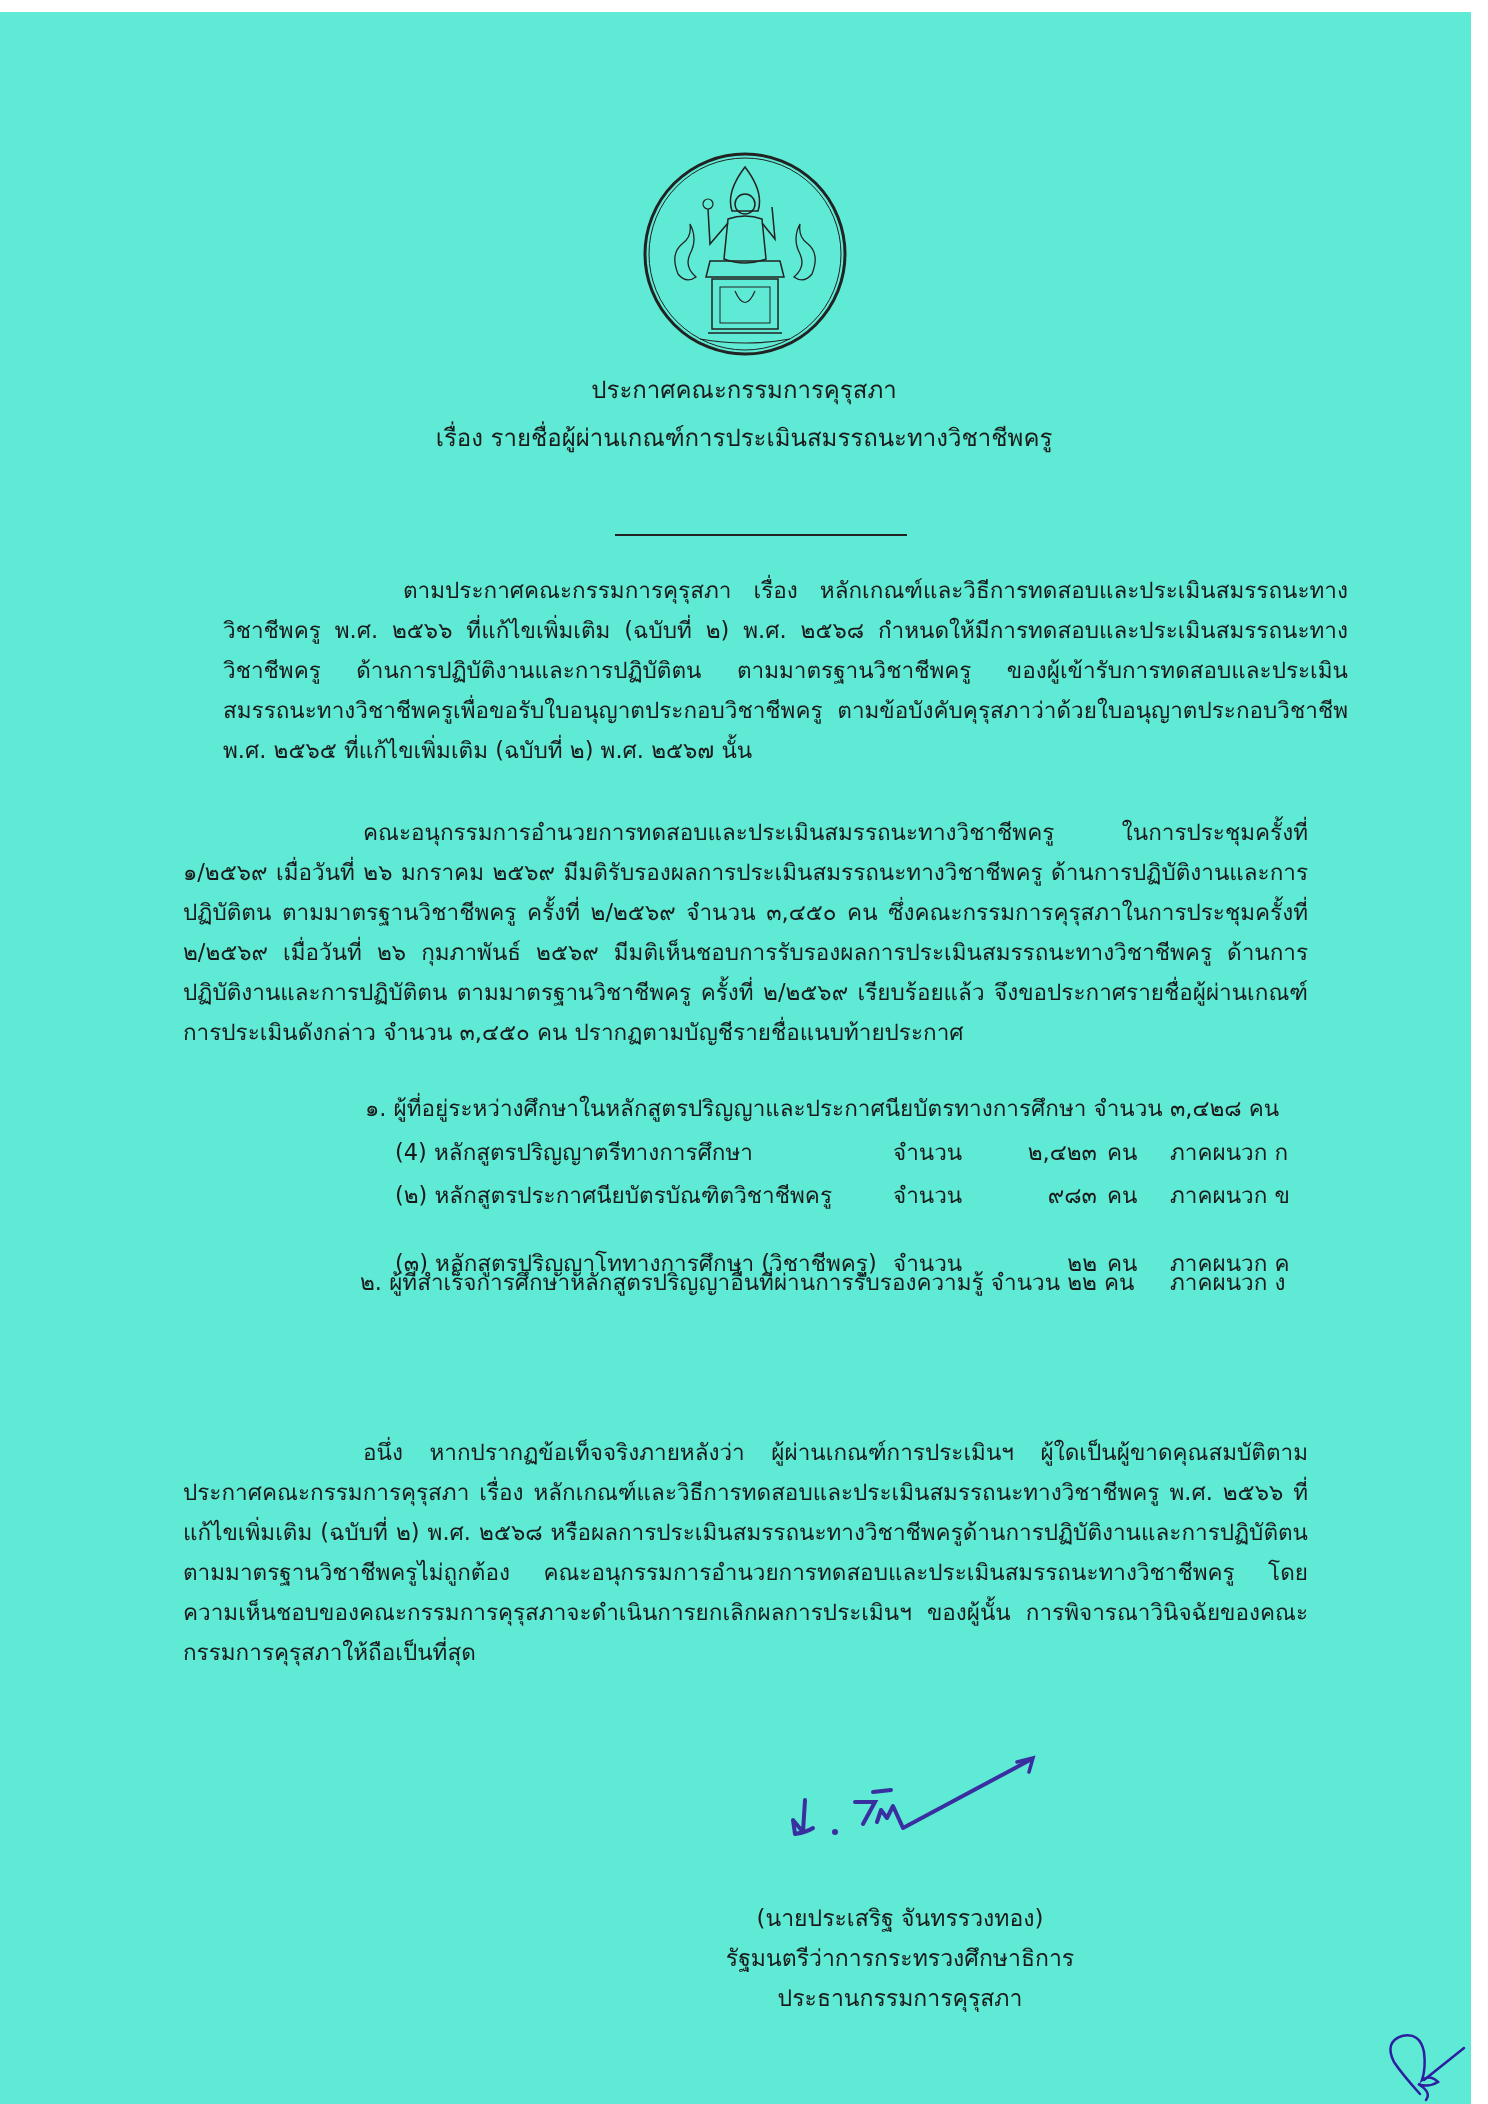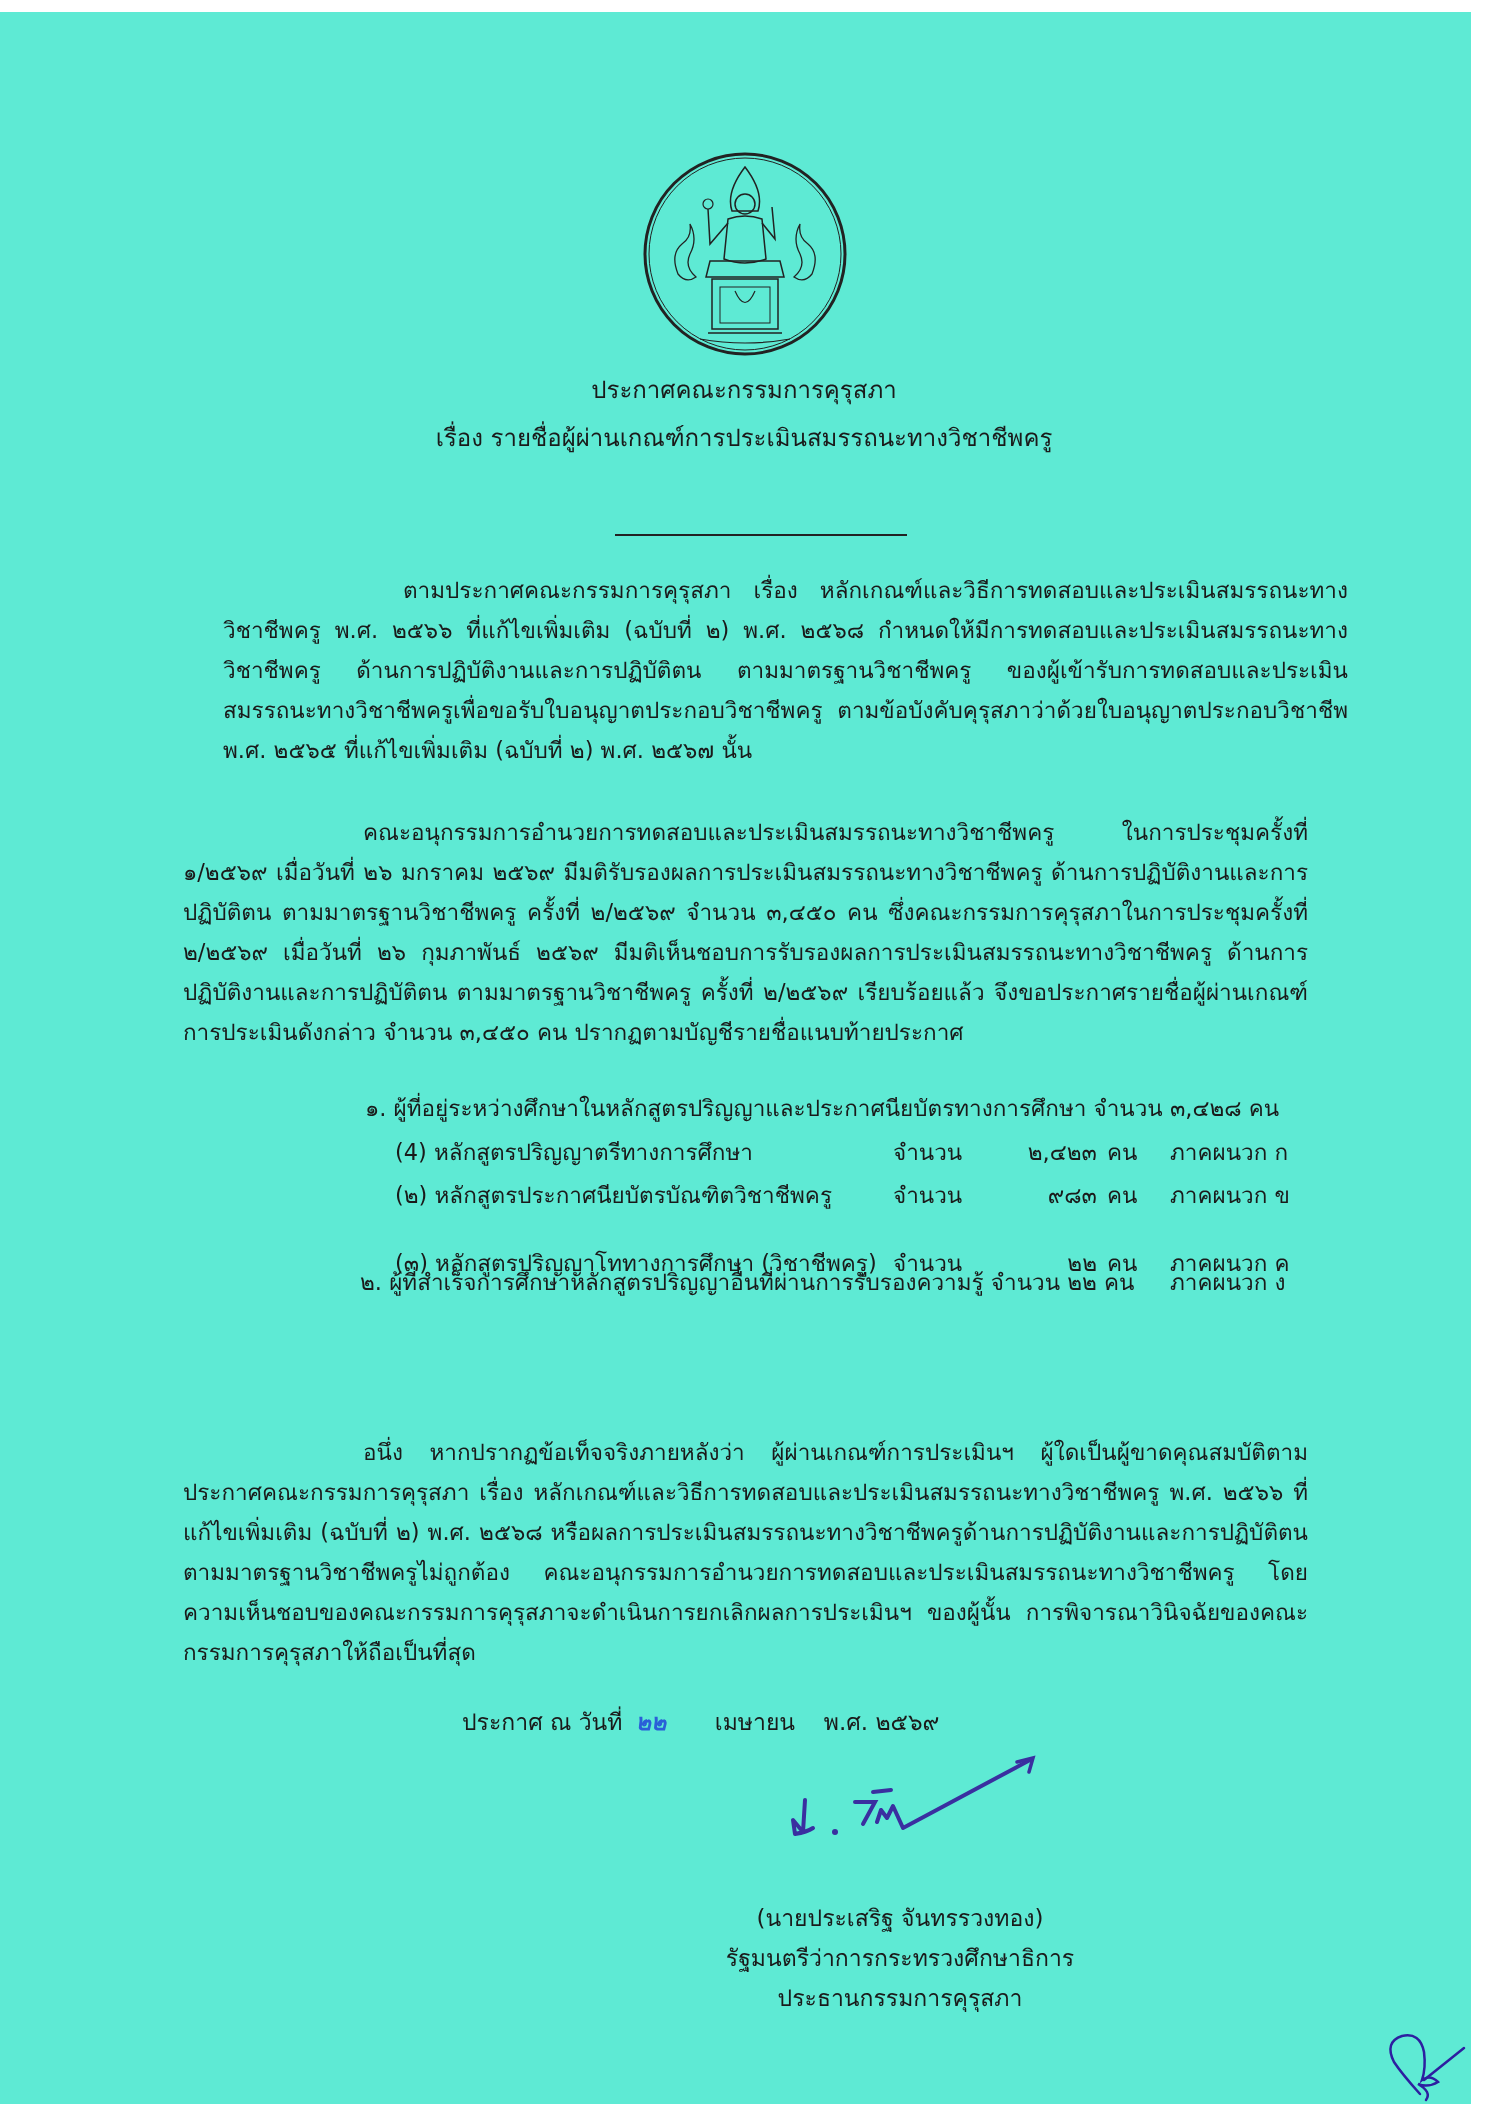--- a/index.html
+++ b/index.html
@@ -92,28 +92,20 @@
   <div class="list-row" style="left:360px; top:1250px; width:948px; height:40px;">
     <span class="col" style="left:0;">๒. ผู้ที่สำเร็จการศึกษาหลักสูตรปริญญาอื่นที่ผ่านการรับรองความรู้  จำนวน ๒๒ คน</span>
     <span class="col" style="left:810px;">ภาคผนวก ง</span>
   </div>
 
 
   <div class="para" style="top:1420px;">
     <span class="indent"></span><span>อนึ่ง หากปรากฏข้อเท็จจริงภายหลังว่า ผู้ผ่านเกณฑ์การประเมินฯ ผู้ใดเป็นผู้ขาดคุณสมบัติตามประกาศคณะกรรมการคุรุสภา เรื่อง หลักเกณฑ์และวิธีการทดสอบและประเมินสมรรถนะทางวิชาชีพครู พ.ศ. ๒๕๖๖ ที่แก้ไขเพิ่มเติม (ฉบับที่ ๒) พ.ศ. ๒๕๖๘ หรือผลการประเมินสมรรถนะทางวิชาชีพครูด้านการปฏิบัติงานและการปฏิบัติตน ตามมาตรฐานวิชาชีพครูไม่ถูกต้อง คณะอนุกรรมการอำนวยการทดสอบและประเมินสมรรถนะทางวิชาชีพครู โดยความเห็นชอบของคณะกรรมการคุรุสภาจะดำเนินการยกเลิกผลการประเมินฯ ของผู้นั้น การพิจารณาวินิจฉัยของคณะกรรมการคุรุสภาให้ถือเป็นที่สุด</span>
   </div>
 
-  <div class="date-line">
-    <span>ประกาศ ณ วันที่</span>
-    <span class="hand-date">๒๒</span>
-    <span style="display:inline-block; width:28px;"></span>
-    <span>เมษายน</span>
-    <span style="display:inline-block; width:14px;"></span>
-    <span>พ.ศ. ๒๕๖๙</span>
-  </div>
 
   <svg class="sig" viewBox="0 0 260 100">
     <path d="M20 48 L18 80 L8 68 L10 82 Q22 80 28 76" fill="none" stroke="#3a2fa0" stroke-width="4" stroke-linecap="round" stroke-linejoin="round"></path>
     <circle cx="50" cy="80" r="3" fill="#3a2fa0"></circle>
     <path d="M70 50 L90 50 L78 72" fill="none" stroke="#3a2fa0" stroke-width="4" stroke-linecap="round"></path>
     <path d="M88 40 L106 38" fill="none" stroke="#3a2fa0" stroke-width="4" stroke-linecap="round"></path>
     <path d="M92 70 L96 58 L102 66 L108 54 L118 76 L245 8" fill="none" stroke="#3a2fa0" stroke-width="4" stroke-linecap="round" stroke-linejoin="round"></path>
     <path d="M232 10 L248 6 L244 20" fill="none" stroke="#3a2fa0" stroke-width="3.5" stroke-linecap="round"></path>
   </svg>
 

